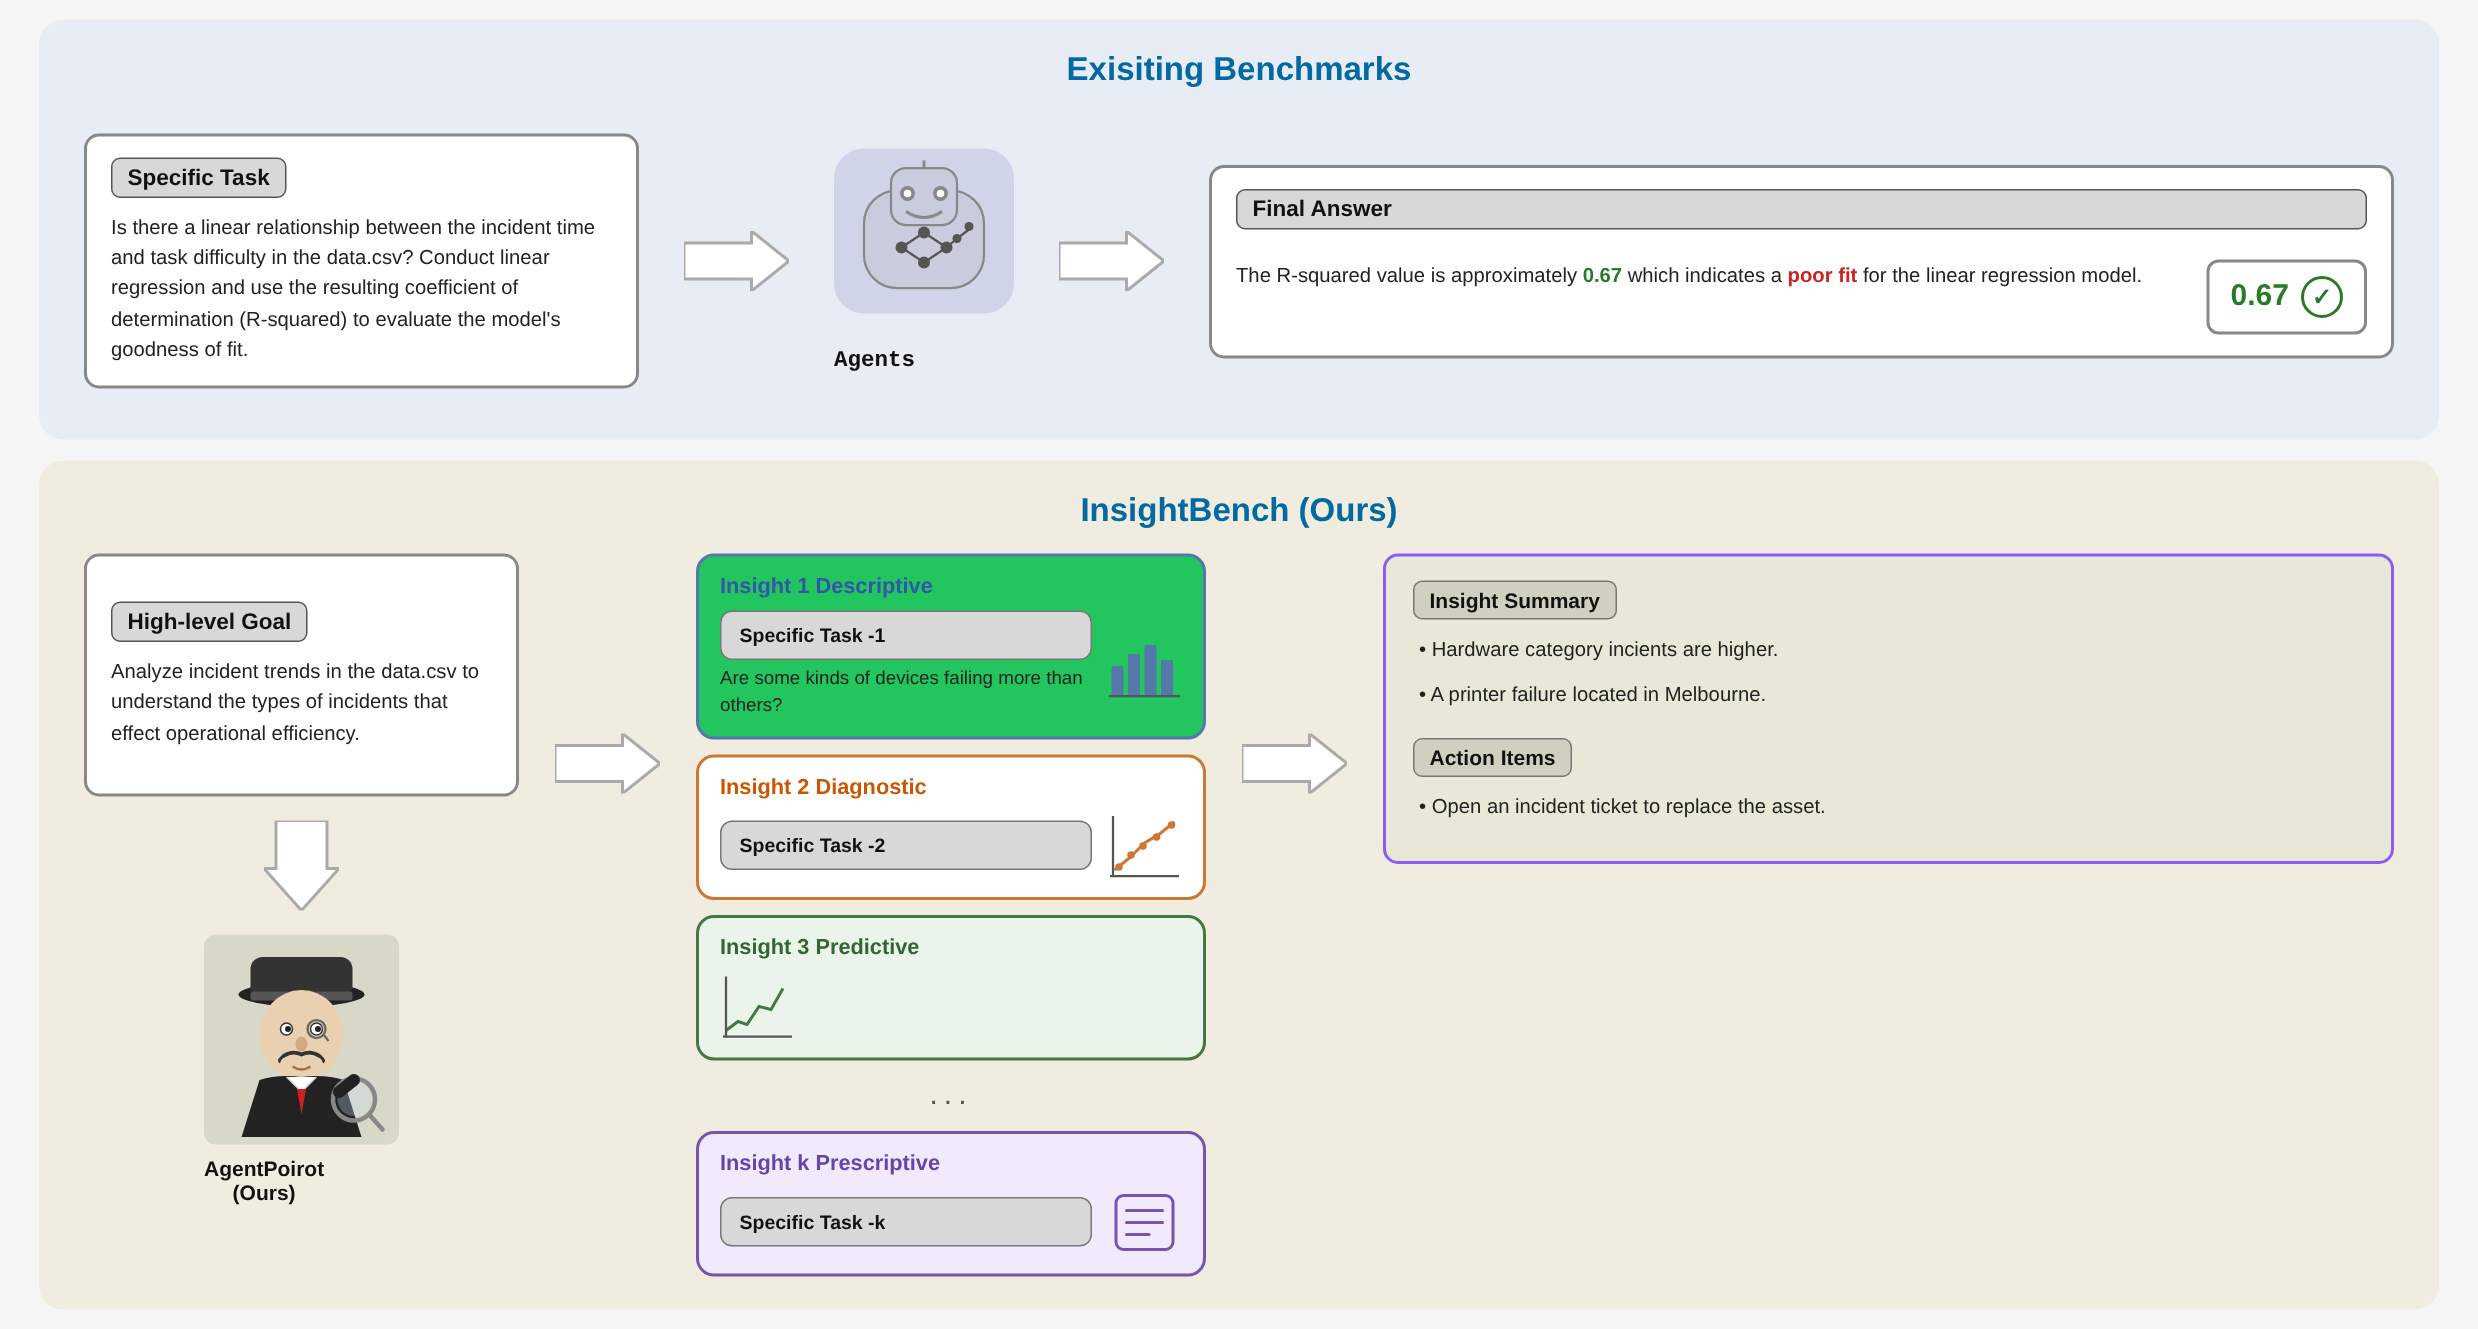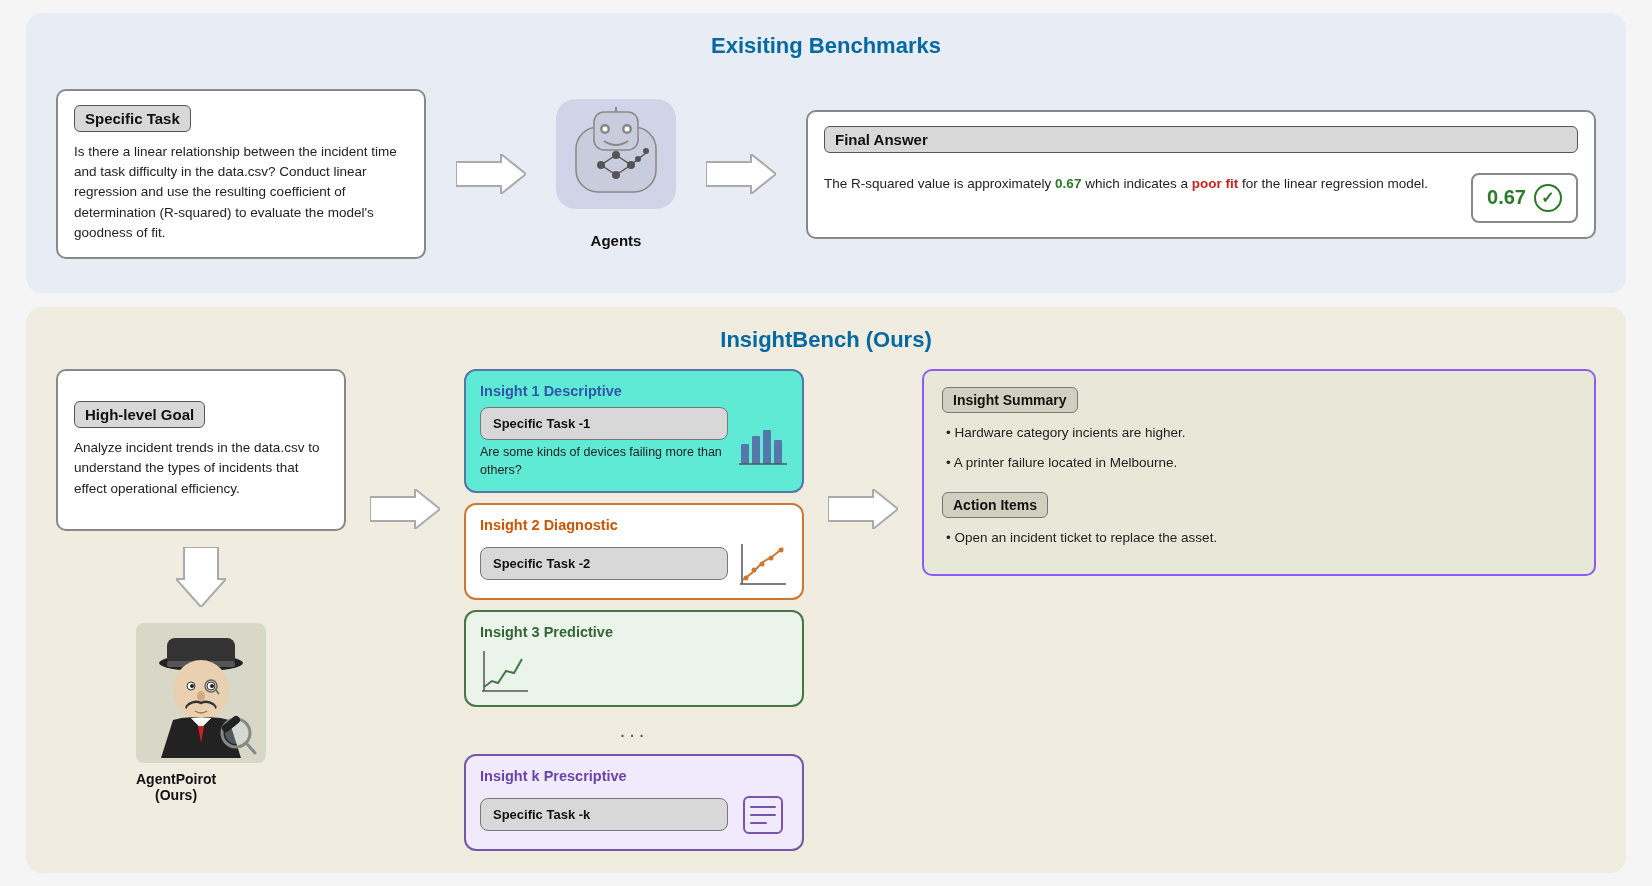--- a/index.html
+++ b/index.html
@@ -76,23 +76,23 @@
       flex-shrink: 0;
       display: flex;
       align-items: center;
       justify-content: center;
     }
 
     
     .agent-box {
       display: flex;
       flex-direction: column;
-      align-items: center;
       gap: 23px;
       flex-shrink: 0;
+      font-family: Liberation Mono, monospace;
     }
     .agent-robot {
       background: #d0d4e8;
       border-radius: 20px;
       width: 120px;
       height: 110px;
       display: flex;
       align-items: center;
       justify-content: center;
       font-size: 60px;
@@ -239,21 +239,21 @@
       gap: 10px;
       flex: 0 0 340px;
       flex-shrink: 0;
     }
     .insight-card {
       border: 2px solid;
       border-radius: 12px;
       padding: 12px 14px;
     }
     .insight-card.descriptive {
-      background: #5eead4;
+      background: #22c55e;
       border-color: #5577aa;
     }
     .insight-card.diagnostic {
       background: #ffffff;
       border-color: #cc7733;
     }
     .insight-card.predictive {
       background: #eaf4ea;
       border-color: #447744;
     }

